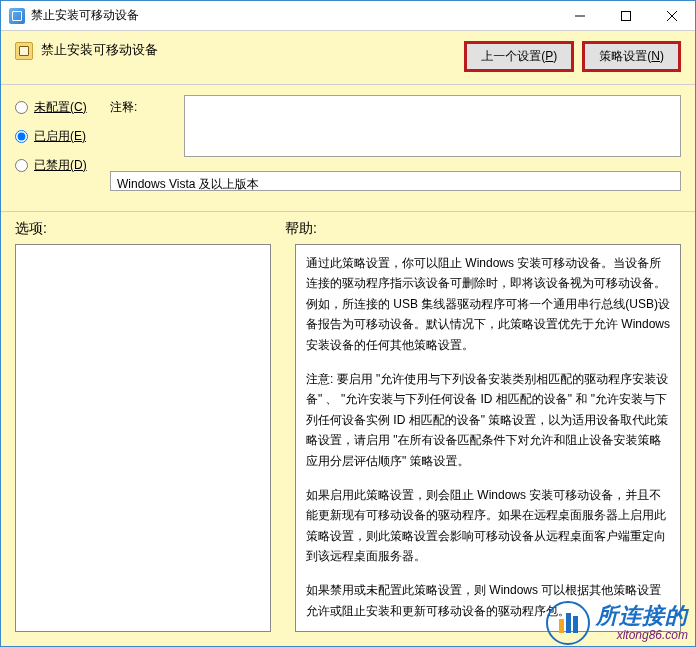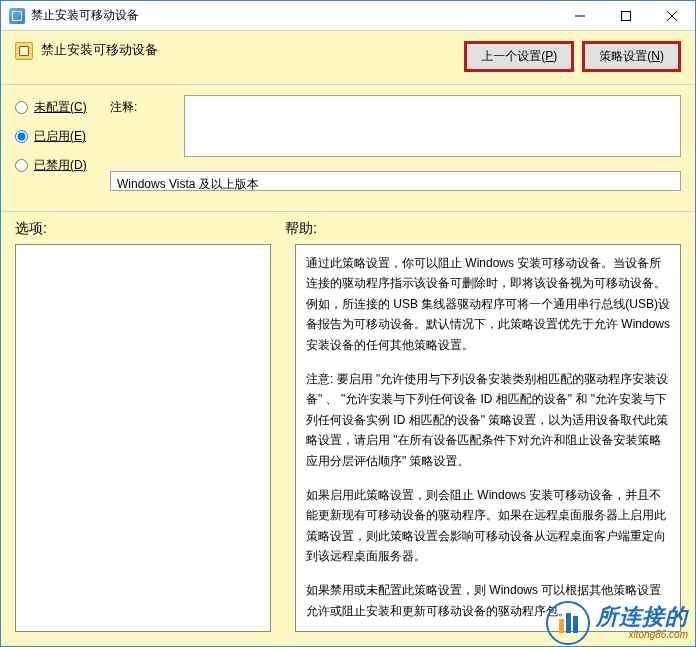--- a/index.html
+++ b/index.html
@@ -215,23 +215,23 @@
       line-height: 1;
     }
     .wm-main {
       font-size: 22px;
       font-weight: 700;
       font-style: italic;
       color: #1a6fc4;
       letter-spacing: 1px;
     }
     .wm-sub {
-      font-size: 10px;
+      font-size: 12px;
       font-style: italic;
-      color: #a16207;
+      color: #701a75;
       align-self: flex-end;
       margin-top: 2px;
     }
   </style>
 </head>
 <body>
 
 <div class="window">
 
   <div class="titlebar">

